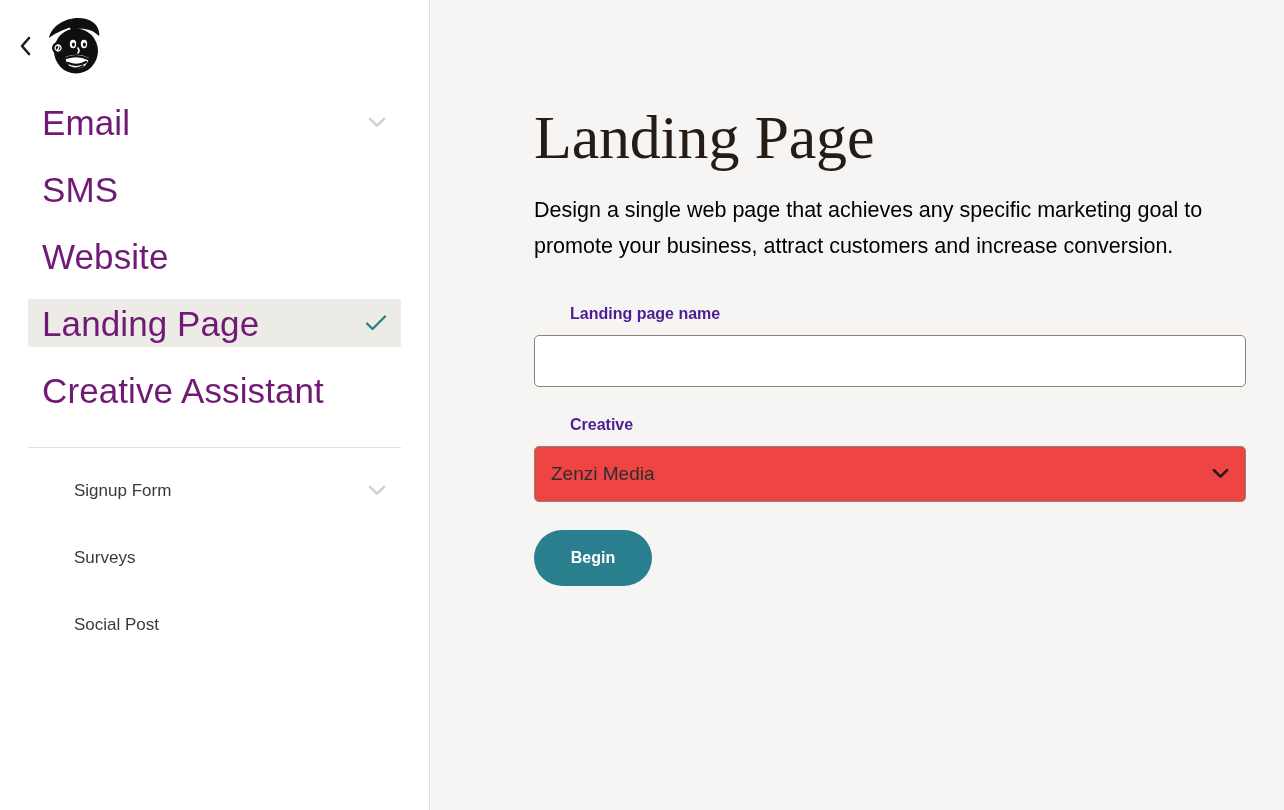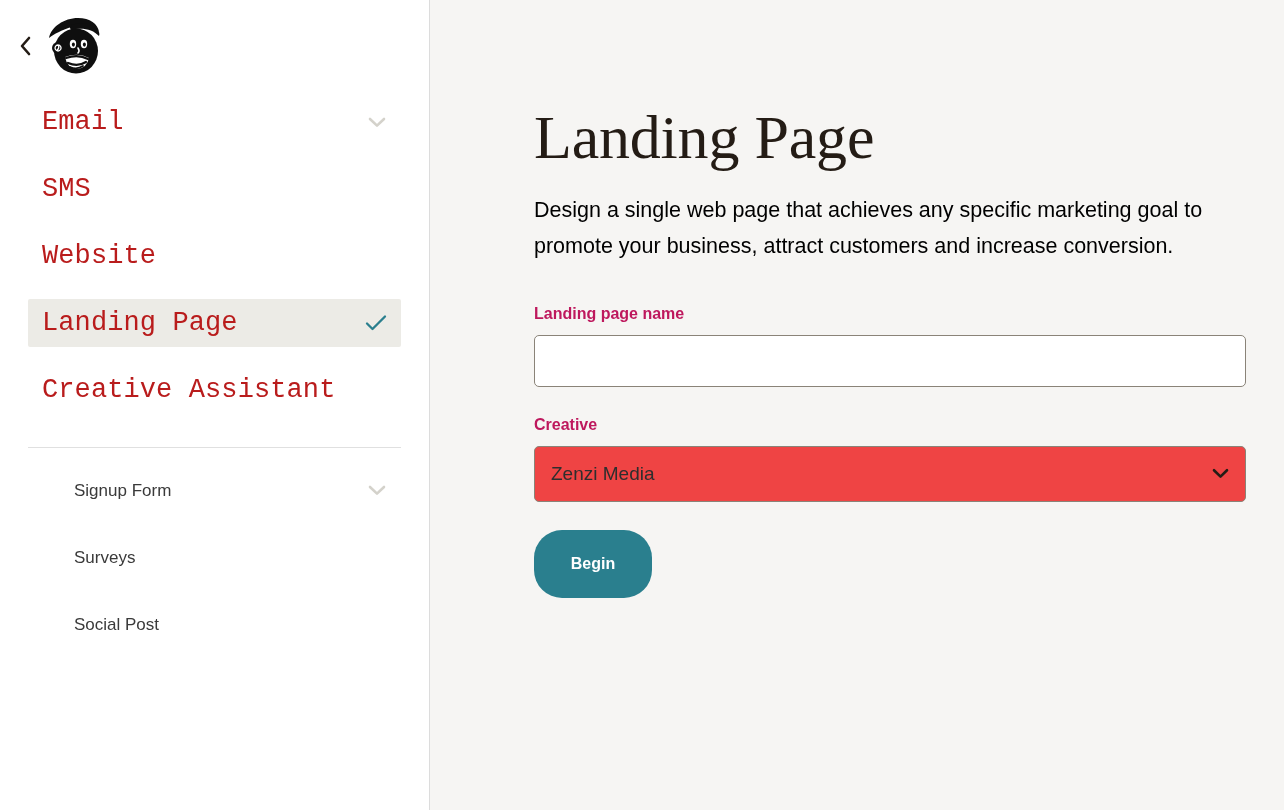--- a/index.html
+++ b/index.html
@@ -69,24 +69,24 @@
     align-items: center;
     justify-content: space-between;
     margin: 0 28px;
     padding: 0 14px;
     height: 48px;
     border-radius: 2px;
     cursor: pointer;
   }
 
   .nav-item .nav-label {
-    font-family: Liberation Mono, monospace;
-    font-size: 27px;
+    font-family: Liberation Sans, sans-serif;
+    font-size: 35px;
     line-height: 1;
-    color: #b91c1c;
+    color: #701a75;
     letter-spacing: 0.1px;
     white-space: nowrap;
   }
 
   .nav-item.is-active {
     background: #ecebe6;
   }
   .nav-primary .nav-item + .nav-item { margin-top: 19px; text-align: right; }
 
   .chevron-down-sm {
@@ -169,23 +169,24 @@
     max-width: 716px;
   }
 
   .field-group {
     margin-top: 42px;
   }
 
   .field-label {
     font-size: 16px;
     font-weight: bold;
-    color: #be185d;
+    color: #4c1d95;
     line-height: 1;
     display: block;
+    margin-left: 36px;
   }
 
   .text-input {
     margin-top: 13px;
     display: block;
     width: 712px;
     height: 52px;
     background: #ffffff;
     border: 1px solid #8a8378;
     border-radius: 5px;
@@ -248,21 +249,21 @@
     font-weight: bold;
     cursor: pointer;
   }
 
   .begin-button {
     margin-top: 28px;
     display: inline-flex;
     align-items: center;
     justify-content: center;
     min-width: 118px;
-    height: 68px;
+    height: 56px;
     padding: 0 26px;
     background: #2a7f8e;
     border: none;
     border-radius: 28px;
     color: #ffffff;
     font-family: "Liberation Sans", sans-serif;
     font-size: 16px;
     font-weight: bold;
     cursor: pointer;
   }

